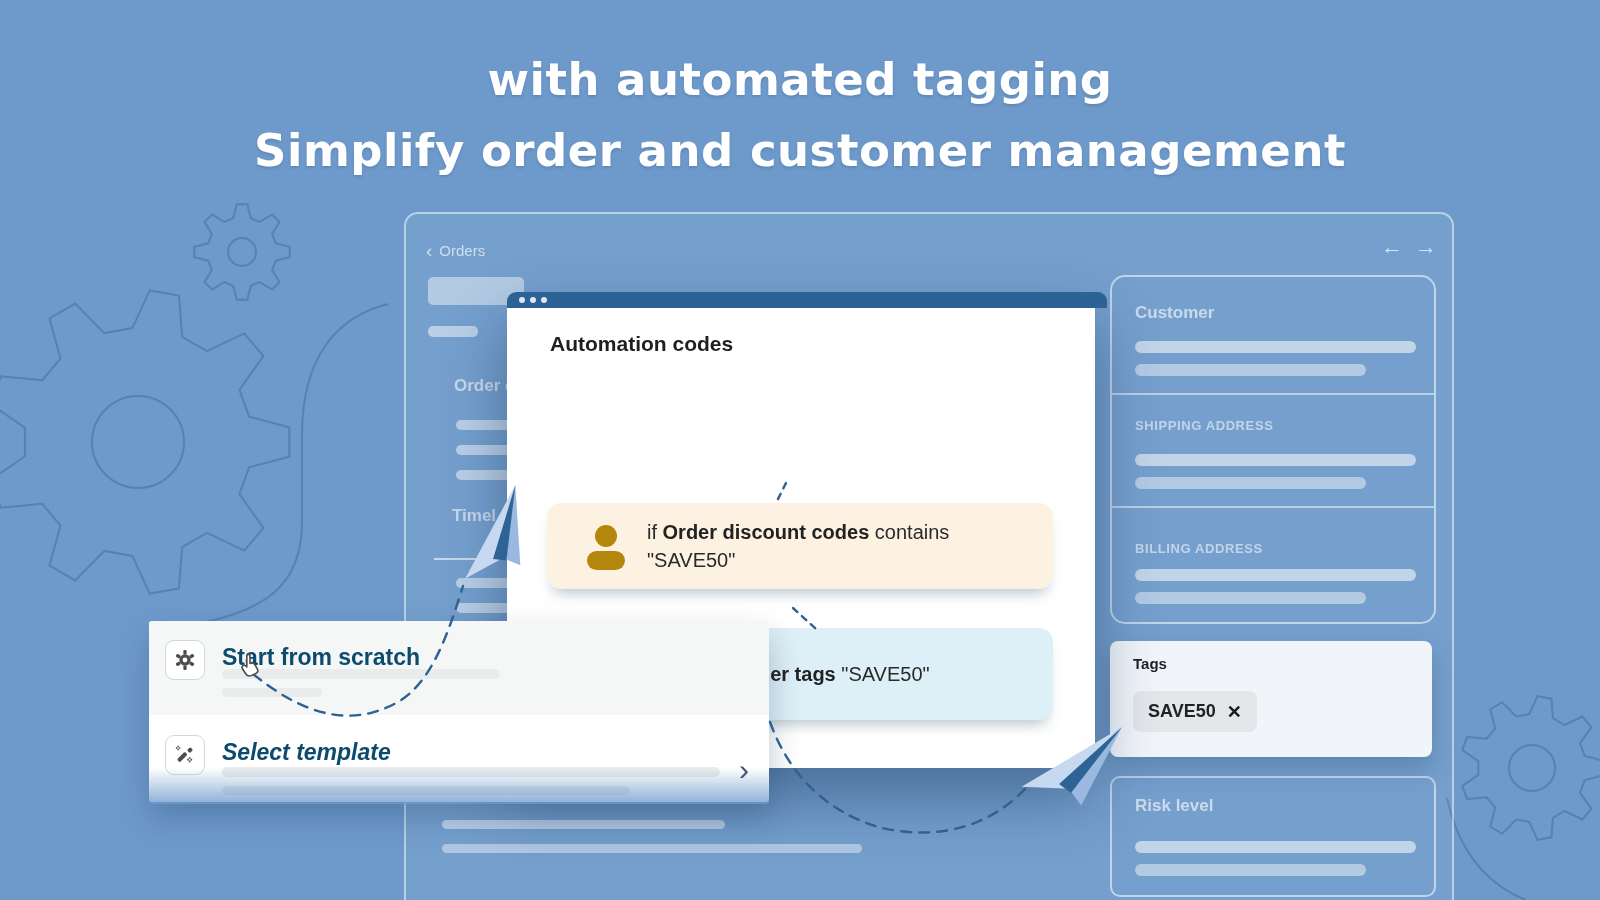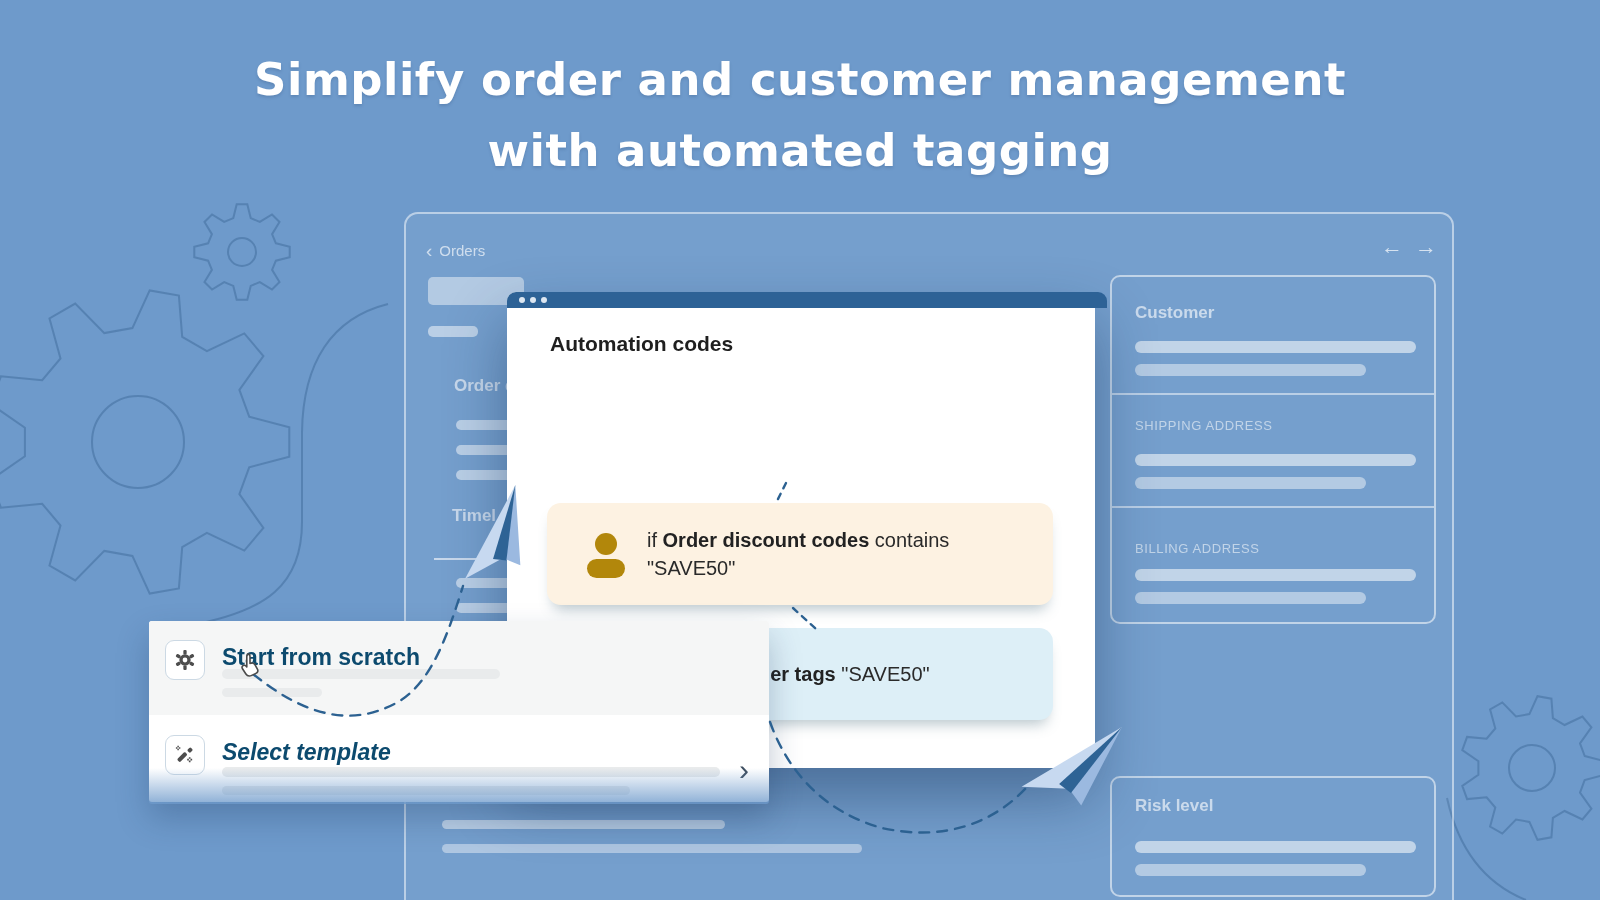--- a/index.html
+++ b/index.html
@@ -25,21 +25,21 @@
   .navarrows{position:absolute;left:1381px;top:234px;z-index:2;display:flex;gap:12px;
     color:rgba(255,255,255,.7);font-size:22px;}
   .sk{position:absolute;border-radius:5px;z-index:2;background:rgba(255,255,255,.5);}
   .coltitle{position:absolute;z-index:2;font-size:17px;font-weight:600;
     color:rgba(255,255,255,.6);white-space:nowrap;}
 
   
   .bcard{position:absolute;border:2px solid rgba(255,255,255,.55);border-radius:10px;z-index:2;}
   .bcard .divider{position:absolute;left:0;width:100%;height:0;border-top:2px solid rgba(255,255,255,.5);}
   .bcard .t{position:absolute;color:rgba(255,255,255,.62);font-weight:600;}
-  .bcard .caps{font-size:13px;letter-spacing:.6px;font-weight:400;color:rgba(255,255,255,.55);}
+  .bcard .caps{font-size:13px;letter-spacing:.6px;font-weight:700;color:rgba(255,255,255,.55);}
   .bcard .bar{position:absolute;height:12px;border-radius:6px;background:rgba(255,255,255,.55);}
   .bar.dim{background:rgba(255,255,255,.45);}
 
   .tagscard{position:absolute;left:1110px;top:641px;width:322px;height:116px;z-index:3;
     background:#f1f5fa;border-radius:8px;box-shadow:0 12px 24px rgba(28,58,98,.25);}
   .tagscard .t{position:absolute;left:23px;top:14px;font-size:15px;font-weight:700;color:#1d2023;}
   .chip{position:absolute;left:23px;top:50px;height:41px;display:inline-flex;align-items:center;
     gap:11px;padding:0 15px;background:#e4e7ea;border-radius:8px;}
   .chip .lbl{font-size:18px;font-weight:600;color:#202326;}
   .chip .x{font-size:18px;font-weight:700;color:#17191b;cursor:pointer;}
@@ -50,21 +50,21 @@
   .titlebar{position:absolute;left:0;top:0;width:100%;height:16px;background:#2d6296;
     border-radius:9px 9px 0 0;display:flex;align-items:center;padding-left:12px;gap:5px;}
   .dot{width:6px;height:6px;border-radius:50%;background:#dde7f1;}
   .mtitle{position:absolute;left:43px;top:40px;font-size:21px;font-weight:700;color:#1f1f1f;}
   .mrow{position:absolute;left:40px;width:506px;border-radius:14px;display:flex;align-items:center;
     padding-left:34px;box-sizing:border-box;gap:16px;
     box-shadow:0 10px 14px -6px rgba(96,126,140,.45);}
   .mrow .txt{width:382px;font-size:20px;line-height:28px;color:#2a2a2a;}
   .mrow .txt b{font-weight:700;color:#222;}
   .row-trigger{top:96px;height:92px;background:#ecf5f0;}
-  .row-condition{top:211px;height:102px;background:#fdf2e2;}
+  .row-condition{top:211px;height:86px;background:#fdf2e2;}
   .row-action{top:336px;height:92px;background:#ddeff7;}
 
   
   .panel{position:absolute;left:149px;top:621px;width:620px;height:181px;z-index:6;
     background:#ffffff;border-radius:3px;box-shadow:0 16px 32px rgba(25,55,95,.28);}
   .panel .rowbg{position:absolute;left:0;top:0;width:100%;height:94px;background:#f5f6f6;
     border-radius:3px 3px 0 0;}
   .iconbox{position:absolute;left:16px;width:38px;height:38px;background:#fff;
     border:1.5px solid #ccd9e4;border-radius:9px;display:flex;align-items:center;justify-content:center;}
   .ptitle{position:absolute;left:73px;font-size:23px;font-weight:600;color:#0c4a6e;}
@@ -84,22 +84,22 @@
     <g stroke="#3e6a99" stroke-opacity=".5" stroke-width="2" fill="none">
       <path d="M275.9 243.3 L289.7 246.7 L289.7 257.3 L275.9 260.7 L272.1 269.8 L272.1 269.8 L279.5 282.0 L272.0 289.5 L259.8 282.1 L250.7 285.9 L250.7 285.9 L247.3 299.7 L236.7 299.7 L233.3 285.9 L224.2 282.1 L224.2 282.1 L212.0 289.5 L204.5 282.0 L211.9 269.8 L208.1 260.7 L208.1 260.7 L194.3 257.3 L194.3 246.7 L208.1 243.3 L211.9 234.2 L211.9 234.2 L204.5 222.0 L212.0 214.5 L224.2 221.9 L233.3 218.1 L233.3 218.1 L236.7 204.3 L247.3 204.3 L250.7 218.1 L259.8 221.9 L259.8 221.9 L272.0 214.5 L279.5 222.0 L272.1 234.2 L275.9 243.3 Z M256 252 A14 14 0 1 0 228 252 A14 14 0 1 0 256 252 Z"></path>
       <path d="M249.2 416.7 L289.3 427.2 L289.3 456.8 L249.2 467.3 L239.4 494.1 L239.4 494.1 L263.4 527.9 L244.3 550.6 L206.9 532.8 L182.2 547.1 L182.2 547.1 L178.9 588.4 L149.7 593.6 L132.4 555.9 L104.3 550.9 L104.3 550.9 L75.2 580.4 L49.5 565.6 L60.5 525.6 L42.2 503.8 L42.2 503.8 L0.9 507.7 L-9.2 479.8 L24.9 456.3 L24.9 427.7 L24.9 427.7 L-9.2 404.2 L0.9 376.3 L42.2 380.2 L60.5 358.4 L60.5 358.4 L49.5 318.4 L75.2 303.6 L104.3 333.1 L132.4 328.1 L132.4 328.1 L149.7 290.4 L178.9 295.6 L182.2 336.9 L206.9 351.2 L206.9 351.2 L244.3 333.4 L263.4 356.1 L239.4 389.9 L249.2 416.7 Z M184 442 A46 46 0 1 0 92 442 A46 46 0 1 0 184 442 Z"></path>
       <path d="M1584.7 756.0 L1603.7 761.0 L1603.7 775.0 L1584.7 780.0 L1580.0 792.7 L1580.0 792.7 L1591.4 808.7 L1582.4 819.4 L1564.6 811.0 L1552.9 817.8 L1552.9 817.8 L1551.4 837.3 L1537.5 839.8 L1529.4 821.9 L1516.0 819.6 L1516.0 819.6 L1502.3 833.6 L1490.1 826.5 L1495.3 807.6 L1486.6 797.3 L1486.6 797.3 L1467.1 799.1 L1462.3 785.9 L1478.4 774.8 L1478.4 761.2 L1478.4 761.2 L1462.3 750.1 L1467.1 736.9 L1486.6 738.7 L1495.3 728.4 L1495.3 728.4 L1490.1 709.5 L1502.3 702.4 L1516.0 716.4 L1529.4 714.1 L1529.4 714.1 L1537.5 696.2 L1551.4 698.7 L1552.9 718.2 L1564.6 725.0 L1564.6 725.0 L1582.4 716.6 L1591.4 727.3 L1580.0 743.3 L1584.7 756.0 Z M1555 768 A23 23 0 1 0 1509 768 A23 23 0 1 0 1555 768 Z"></path>
       <path d="M388 304 C 332 318, 303 362, 302 432 L302 522 C 302 584, 268 612, 186 626"></path>
       <path d="M1447 798 C 1459 852, 1486 884, 1526 900"></path>
     </g>
   </svg>
 
   <div class="heading">
+    <span>with automated tagging</span>
     <span>Simplify order and customer management</span>
-    <span>with automated tagging</span>
   </div>
 
   <div class="window"></div>
 
   <div class="crumb">
     <span class="chev">‹</span>
     <span>Orders</span>
   </div>
   <div class="navarrows">
     <span>←</span>
@@ -114,34 +114,41 @@
   <div class="sk" style="left:456px;top:445px;width:58px;height:10px;"></div>
   <div class="sk" style="left:456px;top:470px;width:58px;height:10px;"></div>
   <div class="coltitle" style="left:452px;top:506px;">Timel</div>
   <div class="sk" style="left:434px;top:558px;width:76px;height:2px;border-radius:0;background:rgba(255,255,255,.6);"></div>
   <div class="sk" style="left:456px;top:578px;width:58px;height:10px;"></div>
   <div class="sk" style="left:456px;top:603px;width:58px;height:10px;"></div>
 
   <div class="sk" style="left:442px;top:820px;width:283px;height:9px;"></div>
   <div class="sk" style="left:442px;top:844px;width:420px;height:9px;background:rgba(255,255,255,.42);"></div>
 
-  <div class="bcard" style="left:1110px;top:275px;width:322px;height:345px;">
+  <div class="bcard" style="left:1110px;top:275px;width:322px;height:345px;border-radius:15px;">
     <div class="t" style="left:23px;top:26px;font-size:17px;">Customer</div>
     <div class="bar" style="left:23px;top:64px;width:281px;"></div>
     <div class="bar dim" style="left:23px;top:87px;width:231px;"></div>
     <div class="divider" style="top:116px;"></div>
     <div class="t caps" style="left:23px;top:141px;">SHIPPING ADDRESS</div>
     <div class="bar" style="left:23px;top:177px;width:281px;"></div>
     <div class="bar dim" style="left:23px;top:200px;width:231px;"></div>
     <div class="divider" style="top:229px;"></div>
     <div class="t caps" style="left:23px;top:264px;">BILLING ADDRESS</div>
     <div class="bar" style="left:23px;top:292px;width:281px;"></div>
     <div class="bar dim" style="left:23px;top:315px;width:231px;"></div>
   </div>
 
+  <div class="tagscard">
+    <div class="t">Tags</div>
+    <div class="chip">
+      <span class="lbl">SAVE50</span>
+      <span class="x">✕</span>
+    </div>
+  </div>
 
   <div class="bcard" style="left:1110px;top:776px;width:322px;height:117px;">
     <div class="t" style="left:23px;top:18px;font-size:17px;">Risk level</div>
     <div class="bar" style="left:23px;top:63px;width:281px;"></div>
     <div class="bar dim" style="left:23px;top:86px;width:231px;"></div>
   </div>
 
   <div class="modal">
     <div class="titlebar">
       <span class="dot"></span>

